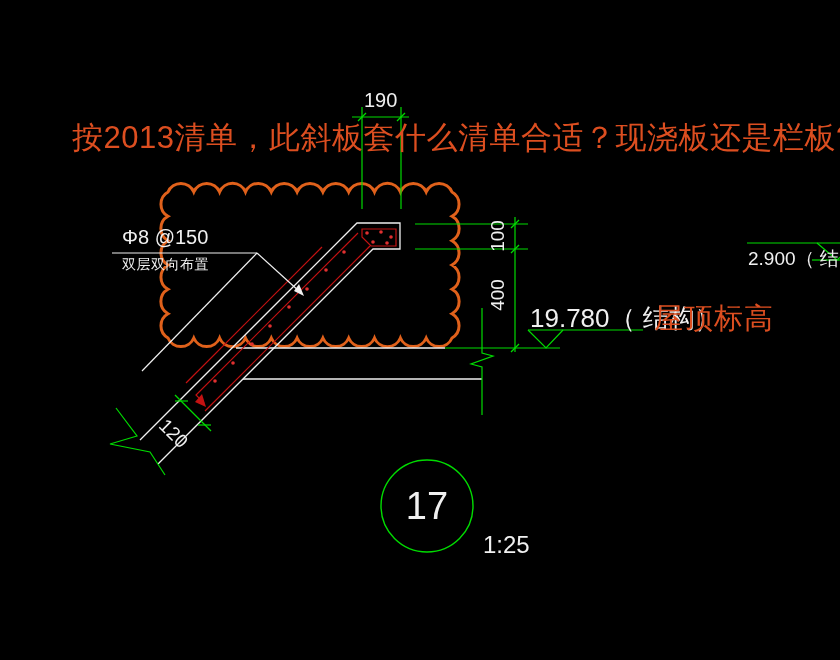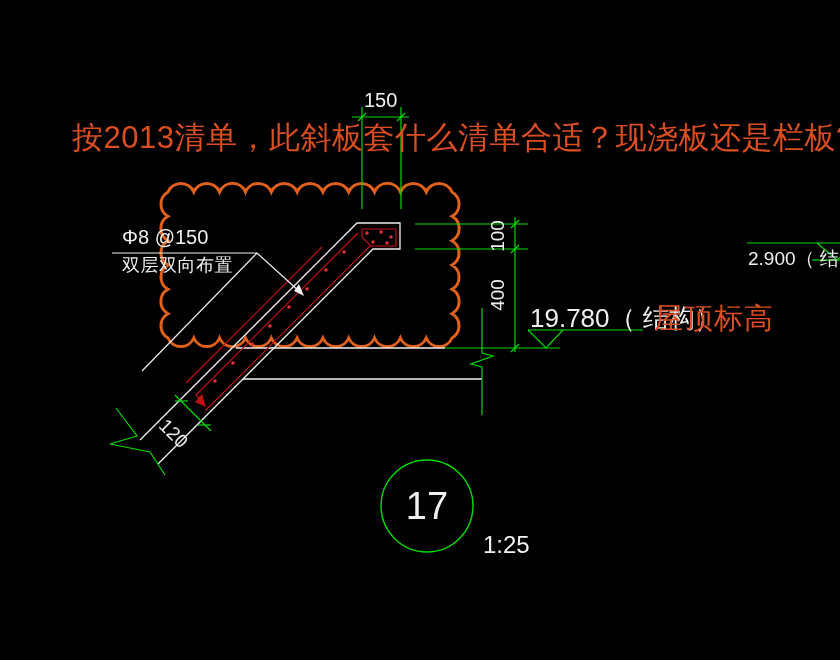--- a/index.html
+++ b/index.html
@@ -105,30 +105,30 @@
       <path d="M747,243 H840"></path>
       <polyline points="817,243 837,260 856,243"></polyline>
       <path d="M812,260 H840"></path>
     </g>
 
     <circle cx="427" cy="506" r="46" fill="none" stroke="var(--green)" stroke-width="1.4"></circle>
   </svg>
 
   <div class="txt cad red" style="left:72px; top:122px; font-size:31px; letter-spacing:0.5px;">按2013清单，此斜板套什么清单合适？现浇板还是栏板?</div>
 
-  <div class="txt cad" style="left:364px; top:90px; font-size:20px;">150</div>
+  <div class="txt cad" style="left:364px; top:90px; font-size:20px;">190</div>
 
   <div class="txt cad rot-ccw center" style="left:477px; top:226px; width:40px; height:20px; font-size:19px;">100</div>
 
   <div class="txt cad rot-ccw center" style="left:477px; top:285px; width:40px; height:20px; font-size:19px;">400</div>
 
   <div class="txt cad rot-45 center" style="left:154px; top:423px; width:40px; height:20px; font-size:19px;">120</div>
 
   <div class="txt cad" style="left:122px; top:227px; font-size:20px;text-align:center;">Φ8 @150</div>
-  <div class="txt cad" style="left:122px; top:257px; font-size:18px; letter-spacing:0.5px;font-family:Liberation Mono, monospace;">双层双向布置</div>
+  <div class="txt cad" style="left:122px; top:257px; font-size:14px; letter-spacing:0.5px;">双层双向布置</div>
 
   <div class="txt cad" style="left:530px; top:305px; font-size:26px;">19.780（ 结构）</div>
   <div class="txt cad red" style="left:654px; top:304px; font-size:29px; letter-spacing:1px;">屋顶标高</div>
   <div class="txt cad" style="left:748px; top:217px; font-size:19px;margin-top:32px;">2.900（ 结</div>
 
   <div class="txt cad center" style="left:397px; top:485px; width:60px; height:42px; font-size:38px;text-align:center;">17</div>
   <div class="txt cad" style="left:483px; top:533px; font-size:24px;">1:25</div>
 </div>
 
 </body></html>

